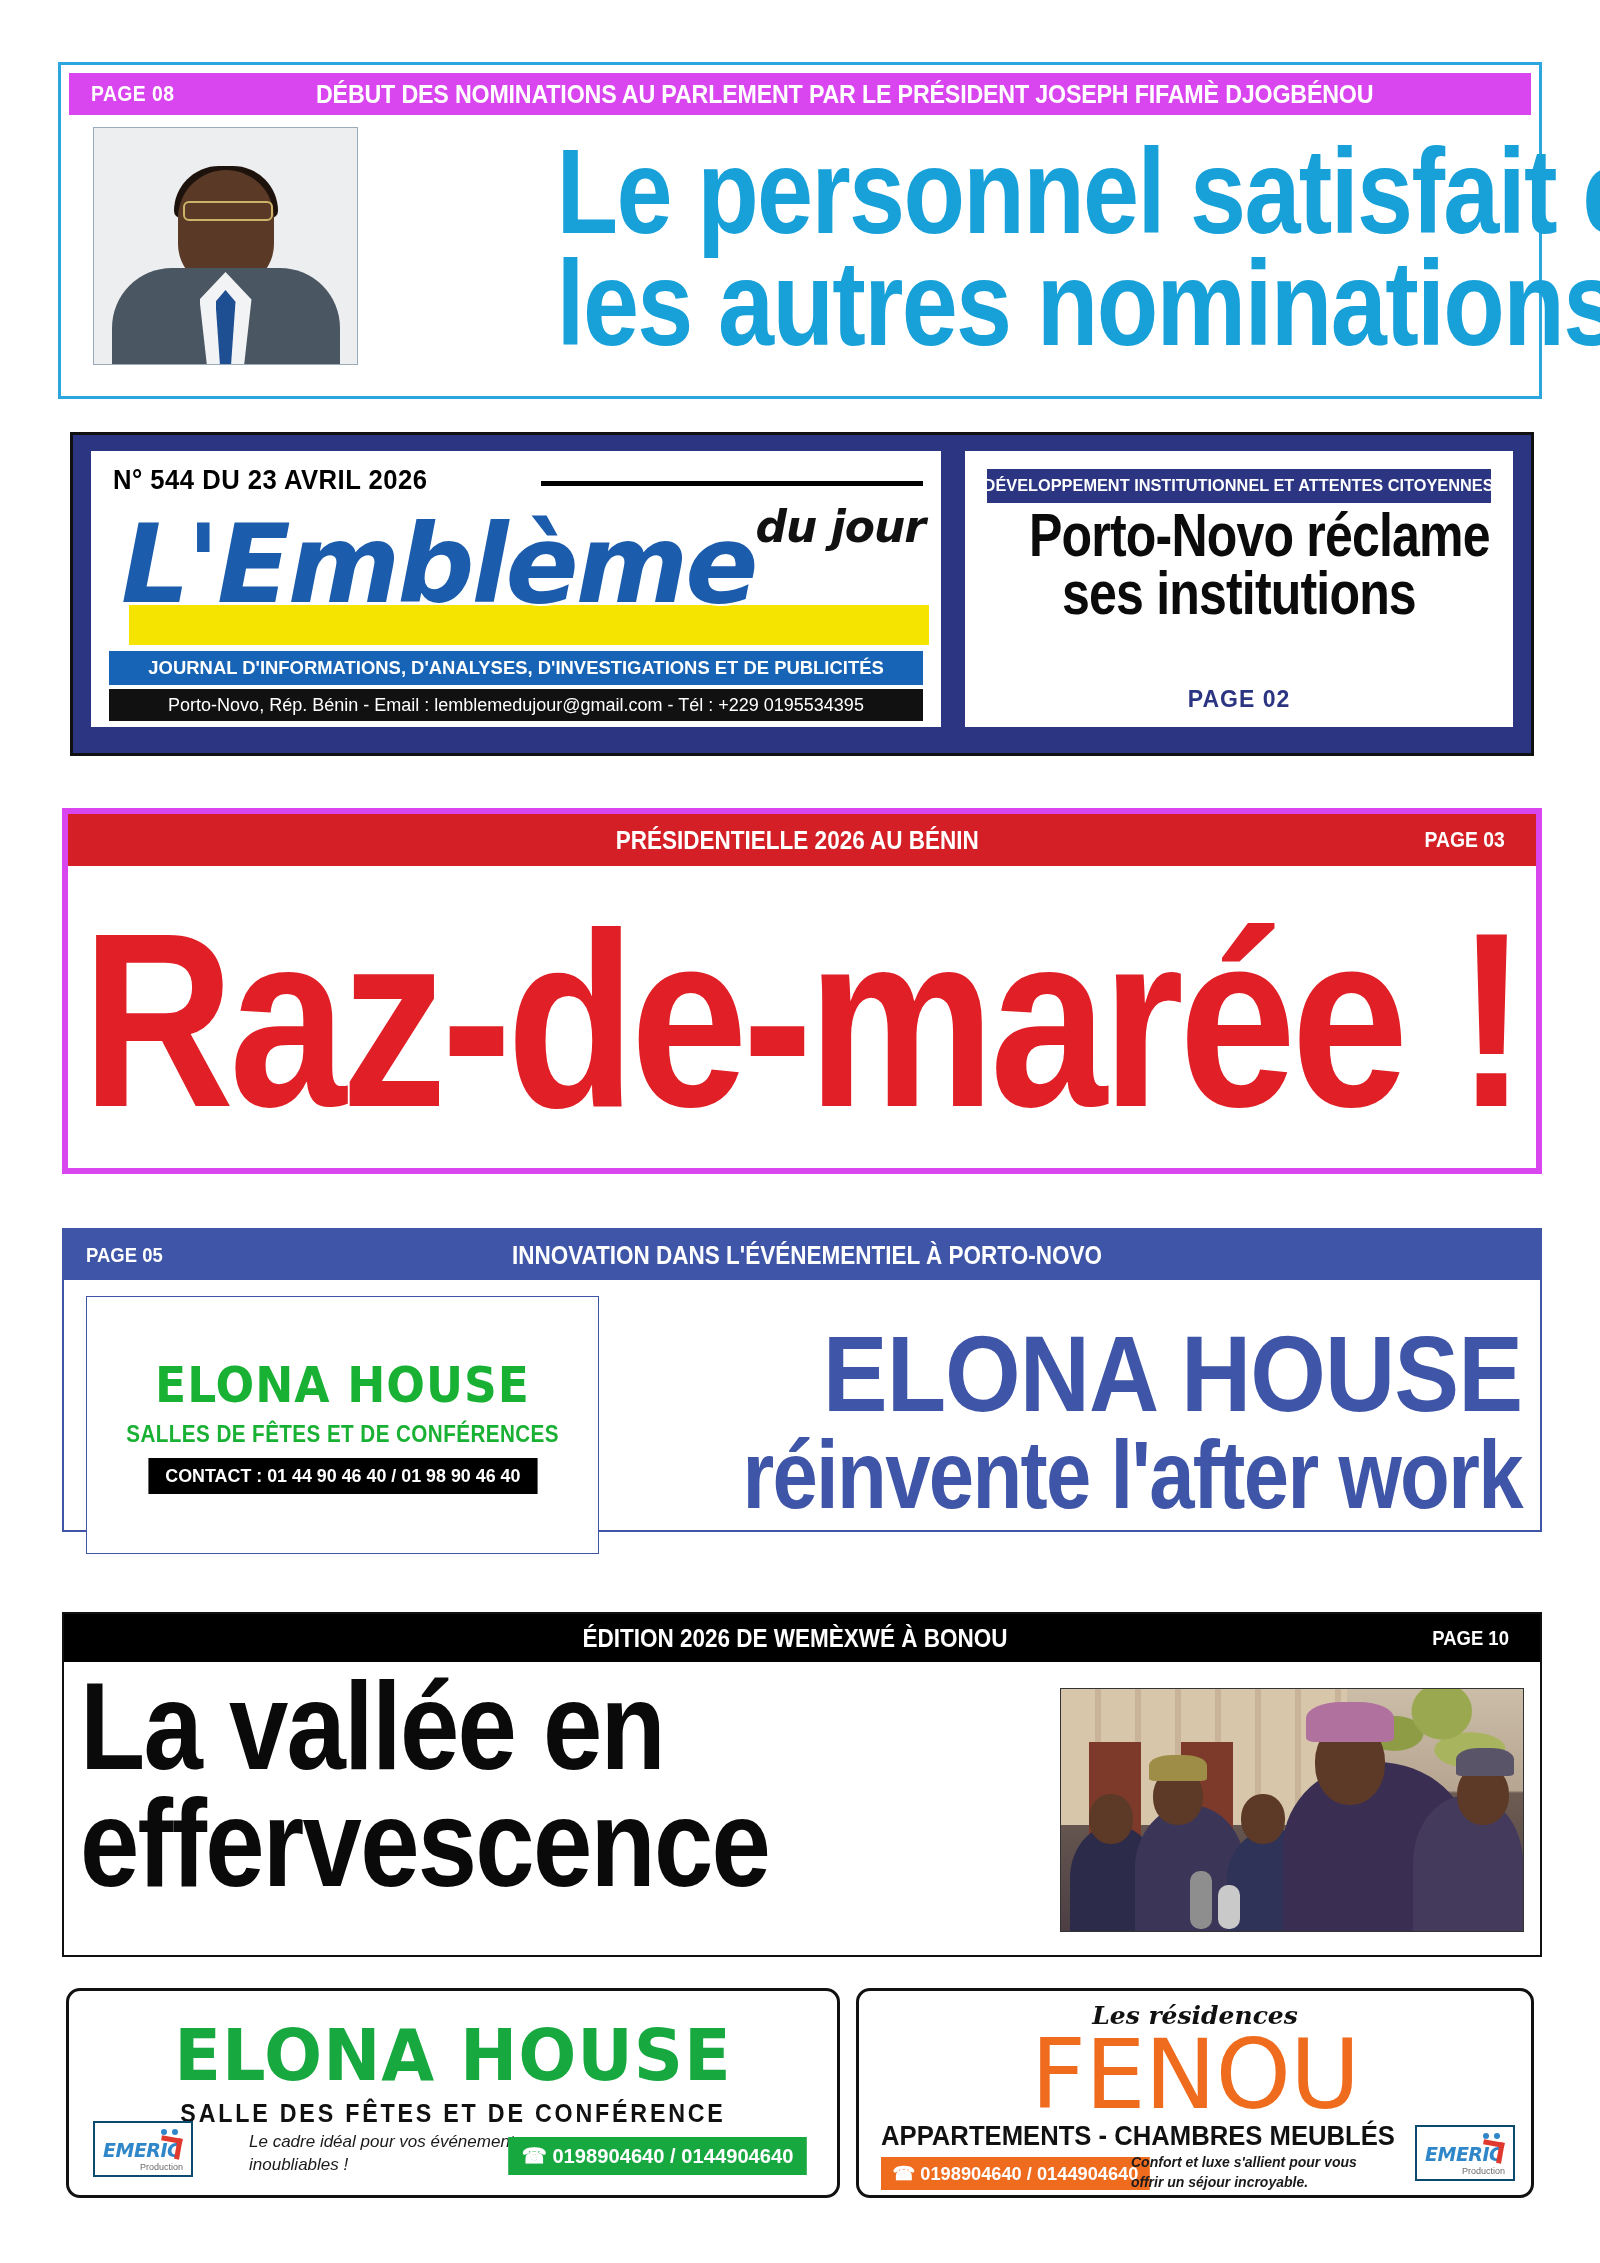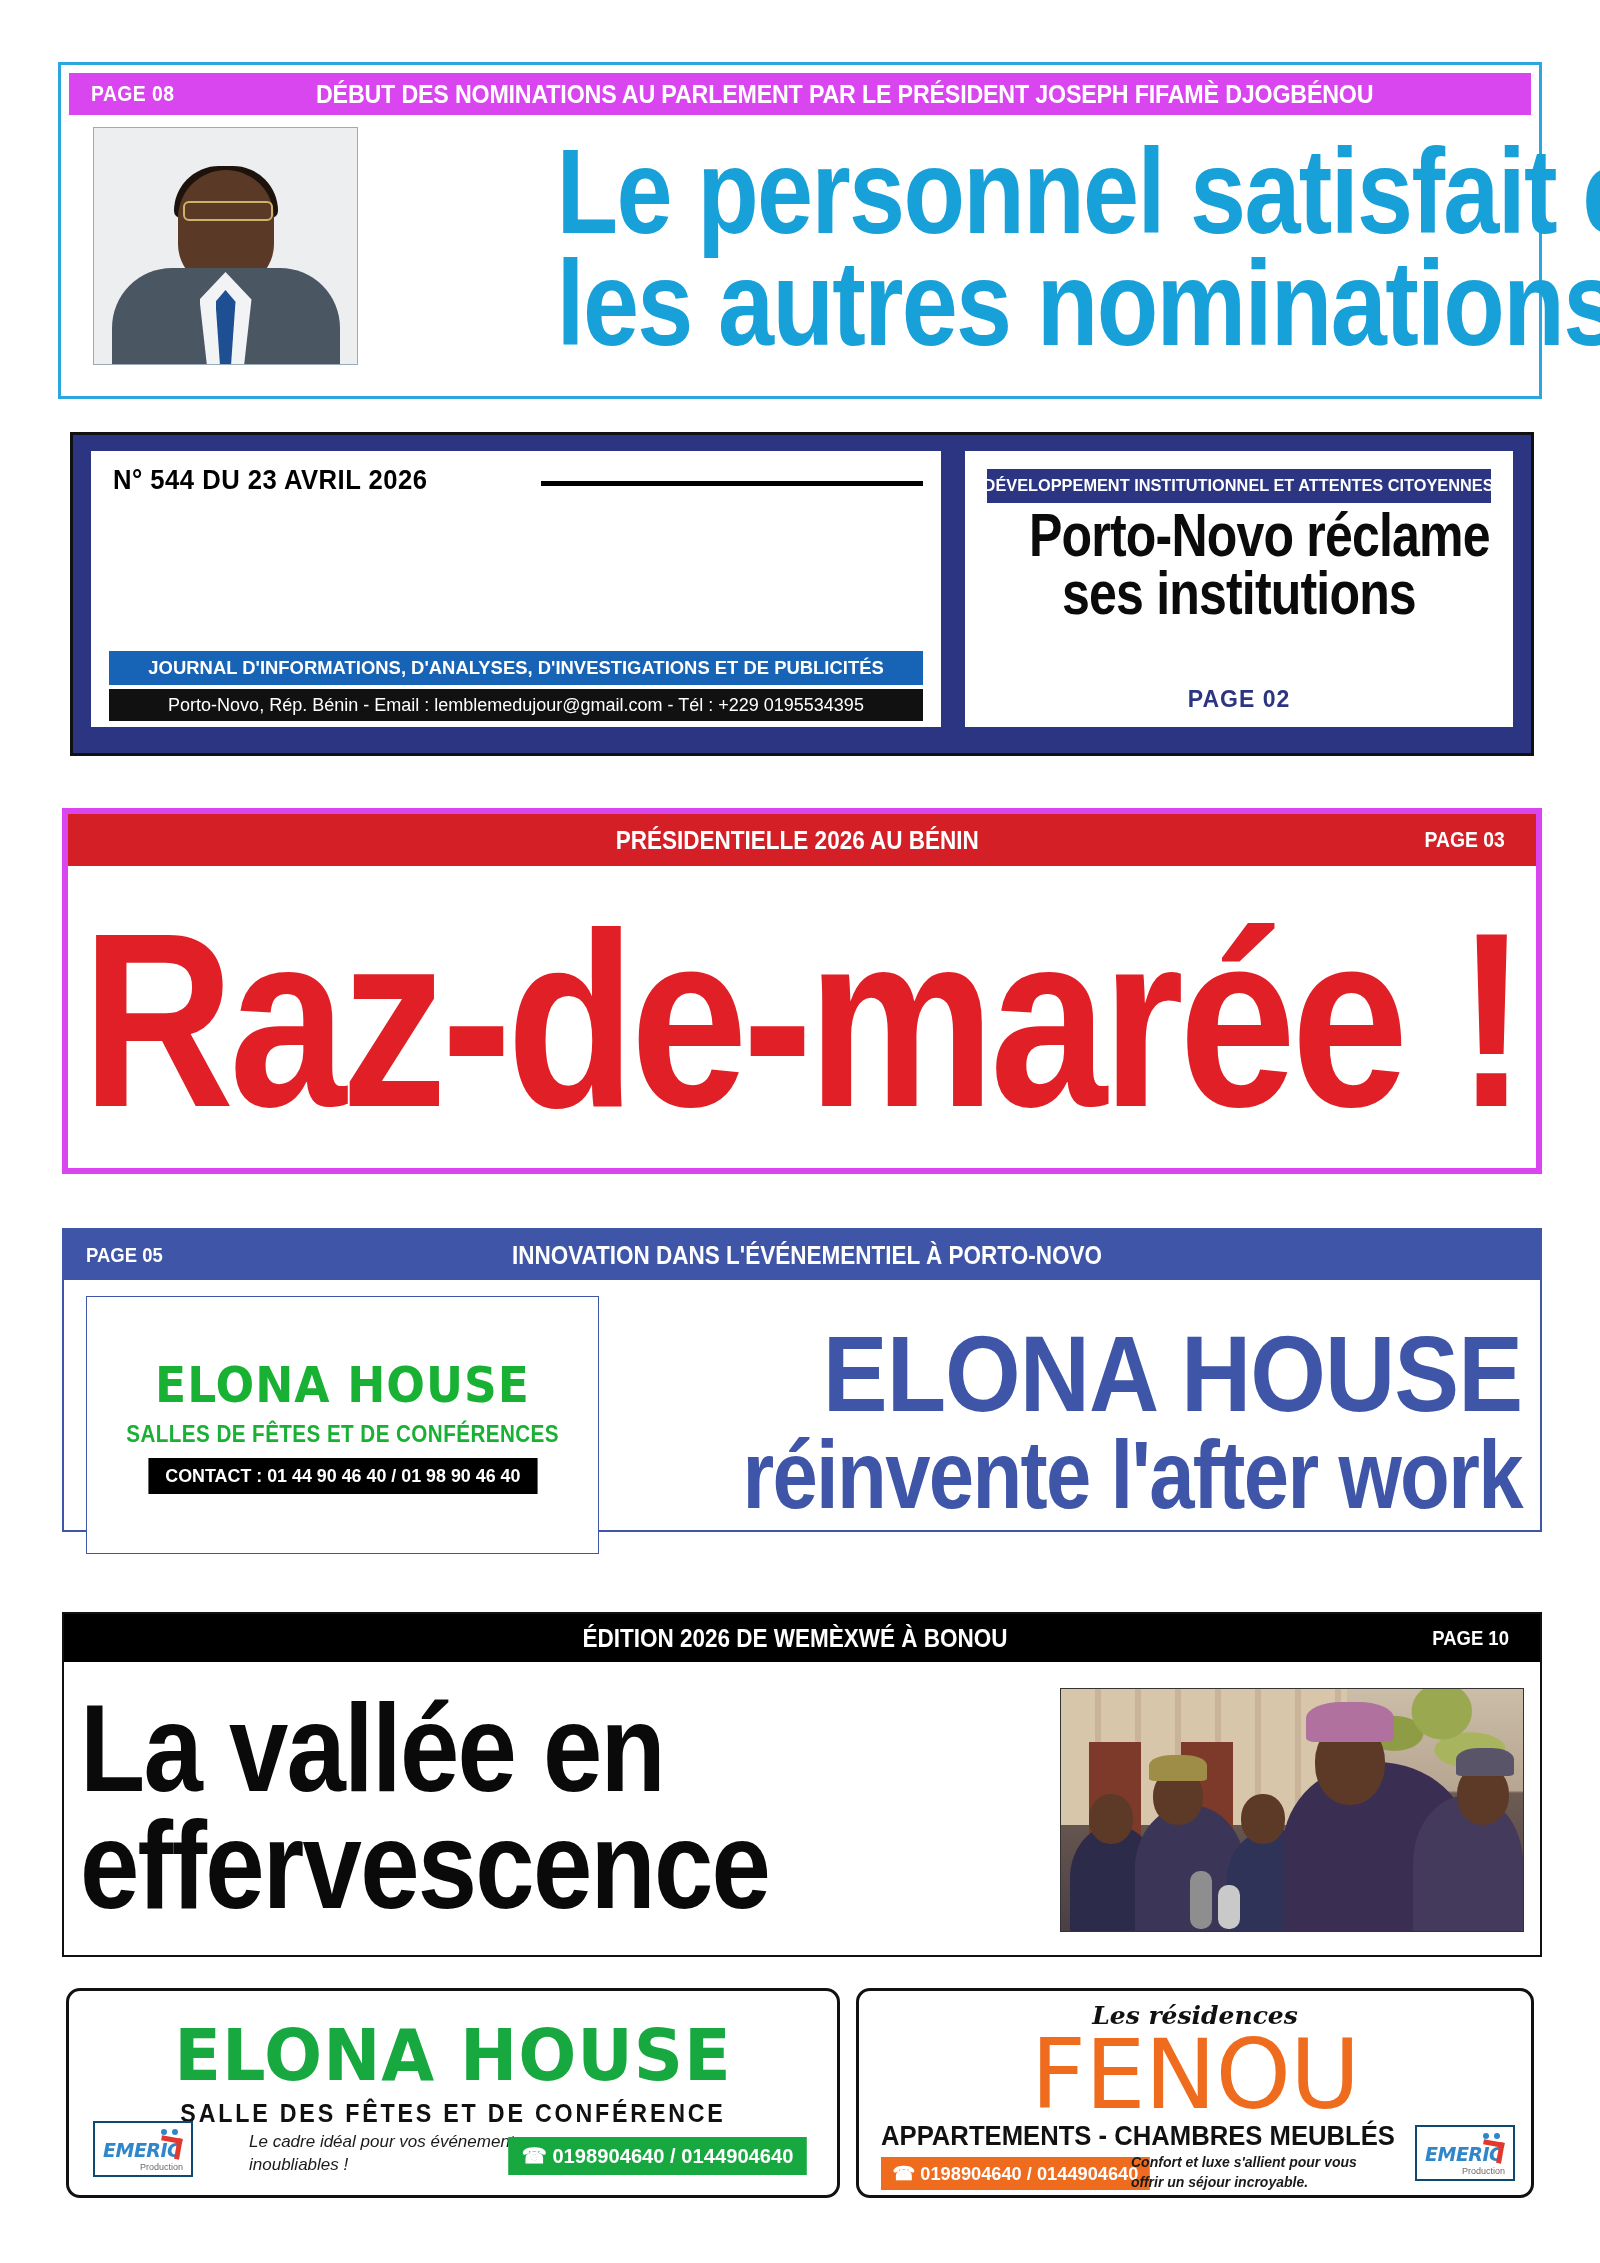--- a/index.html
+++ b/index.html
@@ -381,21 +381,21 @@
   .va-page {
     font-size: 21px; font-weight: 700;
     margin-right: 26px; white-space: nowrap;
     transform: scaleX(0.88);
   }
   .va-headline {
     position: absolute;
     left: 16px; top: 54px;
     width: 970px; height: 278px;
     color: #0a0a0a; font-weight: 700;
-    display: flex; flex-direction: column; justify-content: center;
+    display: flex; flex-direction: column; justify-content: flex-start;
   }
   .va-headline .l {
     font-size: 124px; line-height: .94;
     white-space: nowrap; letter-spacing: -2px;
     transform: scaleX(0.86); transform-origin: left center;
   }
   .va-photo {
     position: absolute;
     right: 16px; top: 74px;
     width: 462px; height: 242px;
@@ -617,20 +617,25 @@
       <div class="l">les autres nominations</div>
     </div>
   </div>
 
   <div class="sec-mast">
 
     <div class="mast-left">
       <div class="mast-no">N° 544 DU 23 AVRIL 2026</div>
       <div class="mast-rule"></div>
 
+      <div class="mast-logo-wrap">
+        <div class="mast-yellow"></div>
+        <div class="mast-emb">L'Emblème</div>
+        <div class="mast-dujour">du jour</div>
+      </div>
 
       <div class="mast-slogan">
           <span>JOURNAL D'INFORMATIONS, D'ANALYSES, D'INVESTIGATIONS ET DE PUBLICITÉS</span>
         </div>
       <div class="mast-contact">Porto-Novo, Rép. Bénin - Email : lemblemedujour@gmail.com - Tél : +229 0195534395</div>
     </div>
 
     <div class="mast-right">
       <div class="mr-band">
           <span>DÉVELOPPEMENT INSTITUTIONNEL ET ATTENTES CITOYENNES</span>

